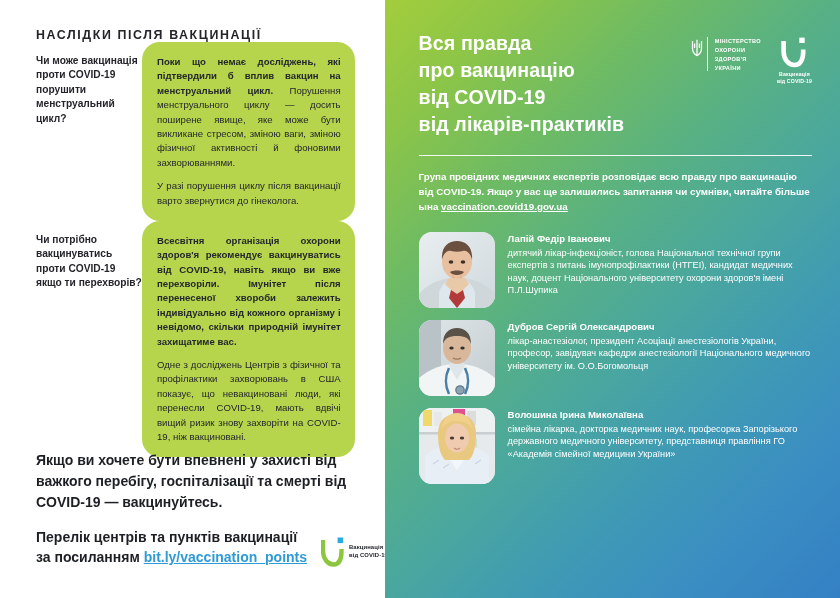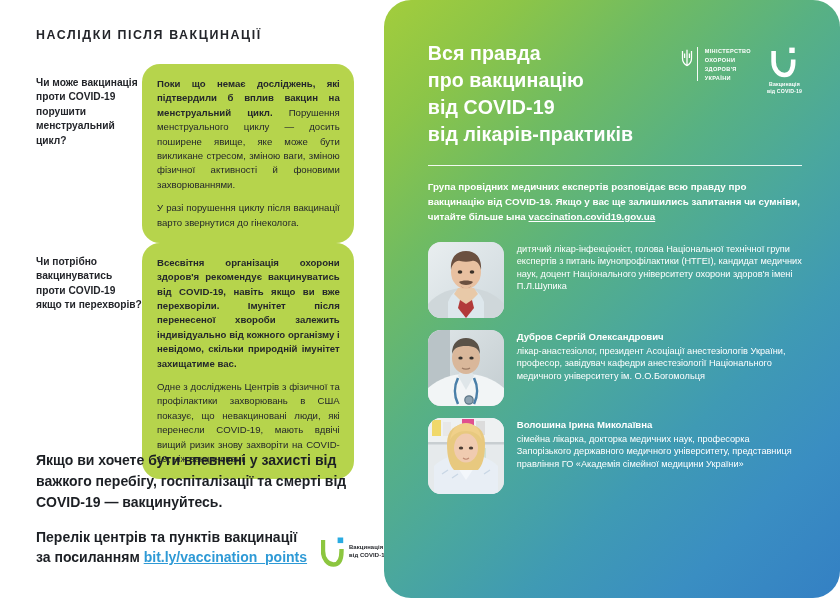--- a/index.html
+++ b/index.html
@@ -22,21 +22,20 @@
     width: 420px; height: 598px;
     background: #ffffff;
     padding: 28px 30px 0 36px;
   }
   .section-heading {
     font-size: 12.4px;
     font-weight: bold;
     letter-spacing: 1.6px;
     color: #23252a;
     text-transform: uppercase;
-    margin-bottom: 22px;
   }
   .qa-row {
     display: flex;
     align-items: flex-start;
   }
   .qa-question {
     width: 106px;
     flex: 0 0 106px;
     font-size: 10.2px;
     font-weight: bold;
@@ -107,24 +106,23 @@
     width: 506px; height: 598px;
     background: linear-gradient(135deg,
       #a3cd3c 0%,
       #8cc548 13%,
       #6fbb63 27%,
       #58b183 42%,
       #4aa79e 56%,
       #3f9ab4 70%,
       #3a8ec2 84%,
       #3480c4 100%);
-    padding: 10px;
+    padding: 0;
     color: #ffffff;
     overflow: hidden;
-    border-radius: 27px;
   }
   .rp-inner { padding: 30px 28px 0 34px; }
 
   .rp-head {
     display: flex;
     justify-content: space-between;
     align-items: flex-start;
   }
   .rp-title {
     font-size: 19.6px;
@@ -339,20 +337,21 @@
               <ellipse cx="38" cy="30" rx="15" ry="17" fill="#e8c0a0"></ellipse>
               <path d="M23 28 C22 15 29 9 38 9 C47 9 54 15 53 28 C52 22 48 18 44 19
                        C40 20 36 20 32 19 C28 18 24 22 23 28 Z" fill="#6b5040"></path>
               <ellipse cx="32" cy="30" rx="2.3" ry="1.7" fill="#3a3028"></ellipse>
               <ellipse cx="44" cy="30" rx="2.3" ry="1.7" fill="#3a3028"></ellipse>
               <path d="M31 40 C34 38 42 38 45 40 C43 44 33 44 31 40 Z" fill="#6b5040"></path>
               <path d="M33 44 C36 47 40 47 43 44 C41 47 35 47 33 44 Z" fill="#5d4436"></path>
             </svg>
           </div>
           <div class="expert-body">
+            <div class="expert-name">Лапій Федір Іванович</div>
             <div class="expert-desc">дитячий лікар-інфекціоніст, голова Національної технічної групи експертів з питань імунопрофілактики (НТГЕІ), кандидат медичних наук, доцент Національного університету охорони здоров'я імені П.Л.Шупика</div>
           </div>
         </div>
 
         <div class="expert">
           <div class="expert-photo">
             <svg viewBox="0 0 76 76">
               <defs>
                 <linearGradient id="bg2" x1="0" y1="0" x2="1" y2="1">
                   <stop offset="0%" stop-color="#dfe6e8"></stop>

